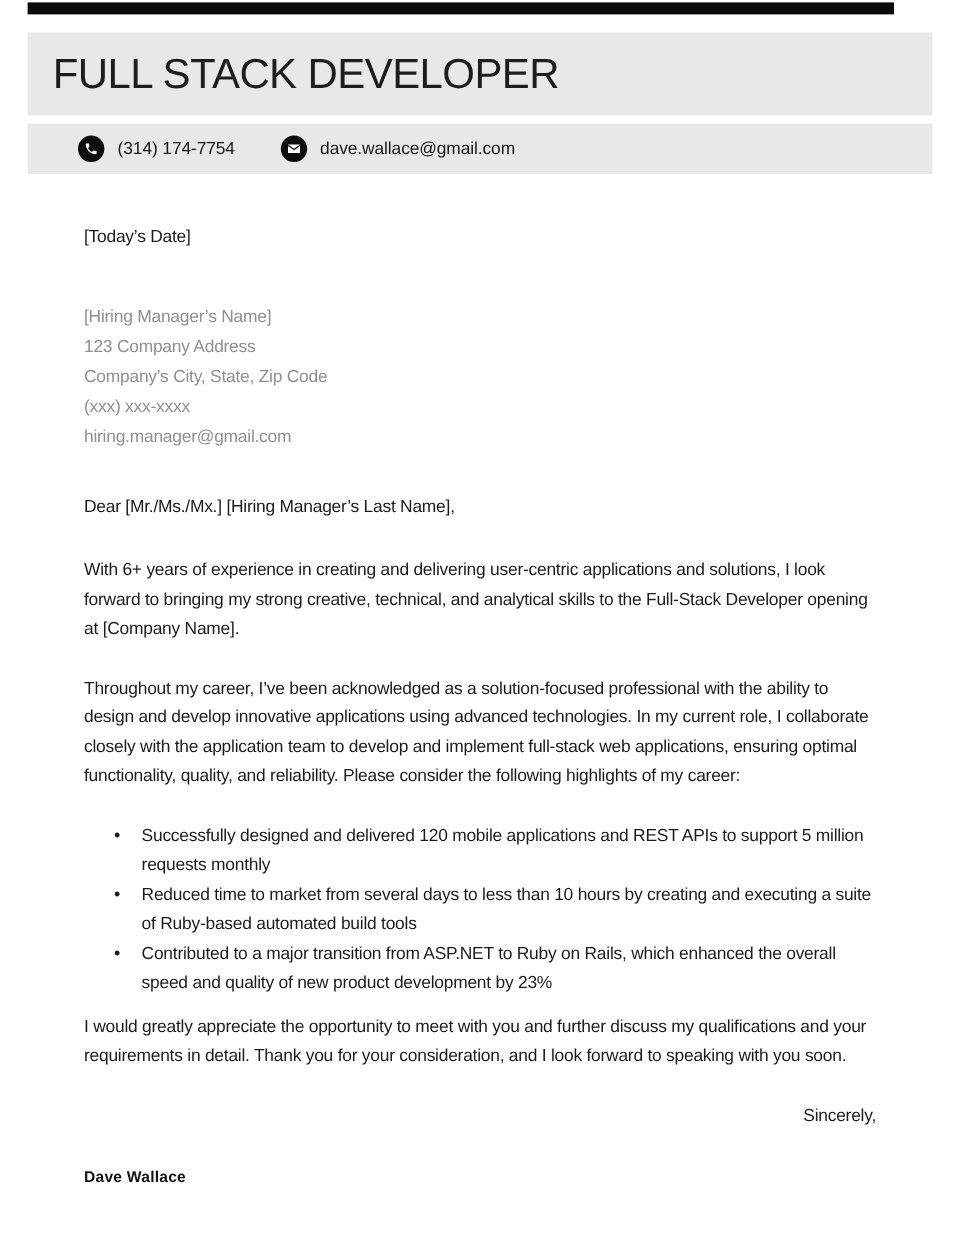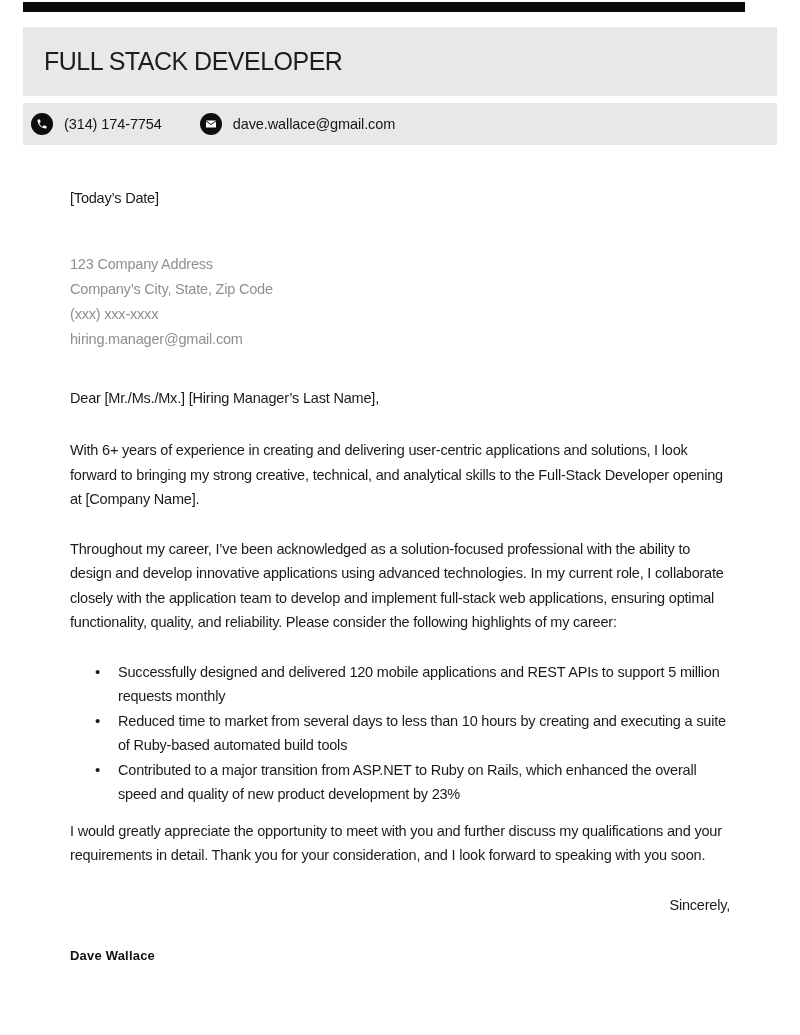--- a/index.html
+++ b/index.html
@@ -22,33 +22,33 @@
     margin:15px 23px 0 23px;
     height:69px;
     background:#e8e8e7;
     display:flex;
     align-items:center;
     padding-left:21px;
     box-sizing:border-box;
   }
   .title-band h1{
     margin:0;
-    font-size:25px;
+    font-size:35px;
     font-weight:500;
     letter-spacing:-0.5px;
     color:#1d1d1d;
     white-space:nowrap;
   }
   .contact-band{
     margin:7px 23px 0 23px;
     height:42px;
     background:#e8e8e7;
     display:flex;
     align-items:center;
-    padding-left:8px;
+    padding-left:42px;
     box-sizing:border-box;
     gap:38px;
   }
   .contact-item{
     display:flex;
     align-items:center;
     gap:11px;
   }
   .icon-circle{
     width:22px;height:22px;
@@ -148,20 +148,21 @@
     </div>
 
 
   </div>
 
   <div class="letter">
 
     <div class="date-line">[Today’s Date]</div>
 
     <div class="recipient-block">
+      <div>[Hiring Manager’s Name]</div>
       <div>123 Company Address</div>
       <div>Company’s City, State, Zip Code</div>
       <div>(xxx) xxx-xxxx</div>
       <div>hiring.manager@gmail.com</div>
     </div>
 
     <div class="salutation">Dear [Mr./Ms./Mx.] [Hiring Manager’s Last Name],</div>
 
     <p class="para-1" style="margin-bottom:0;">With 6+ years of experience in creating and delivering user-centric applications and solutions, I look forward to bringing my strong creative, technical, and analytical skills to the Full-Stack Developer opening at [Company Name].</p>
 

